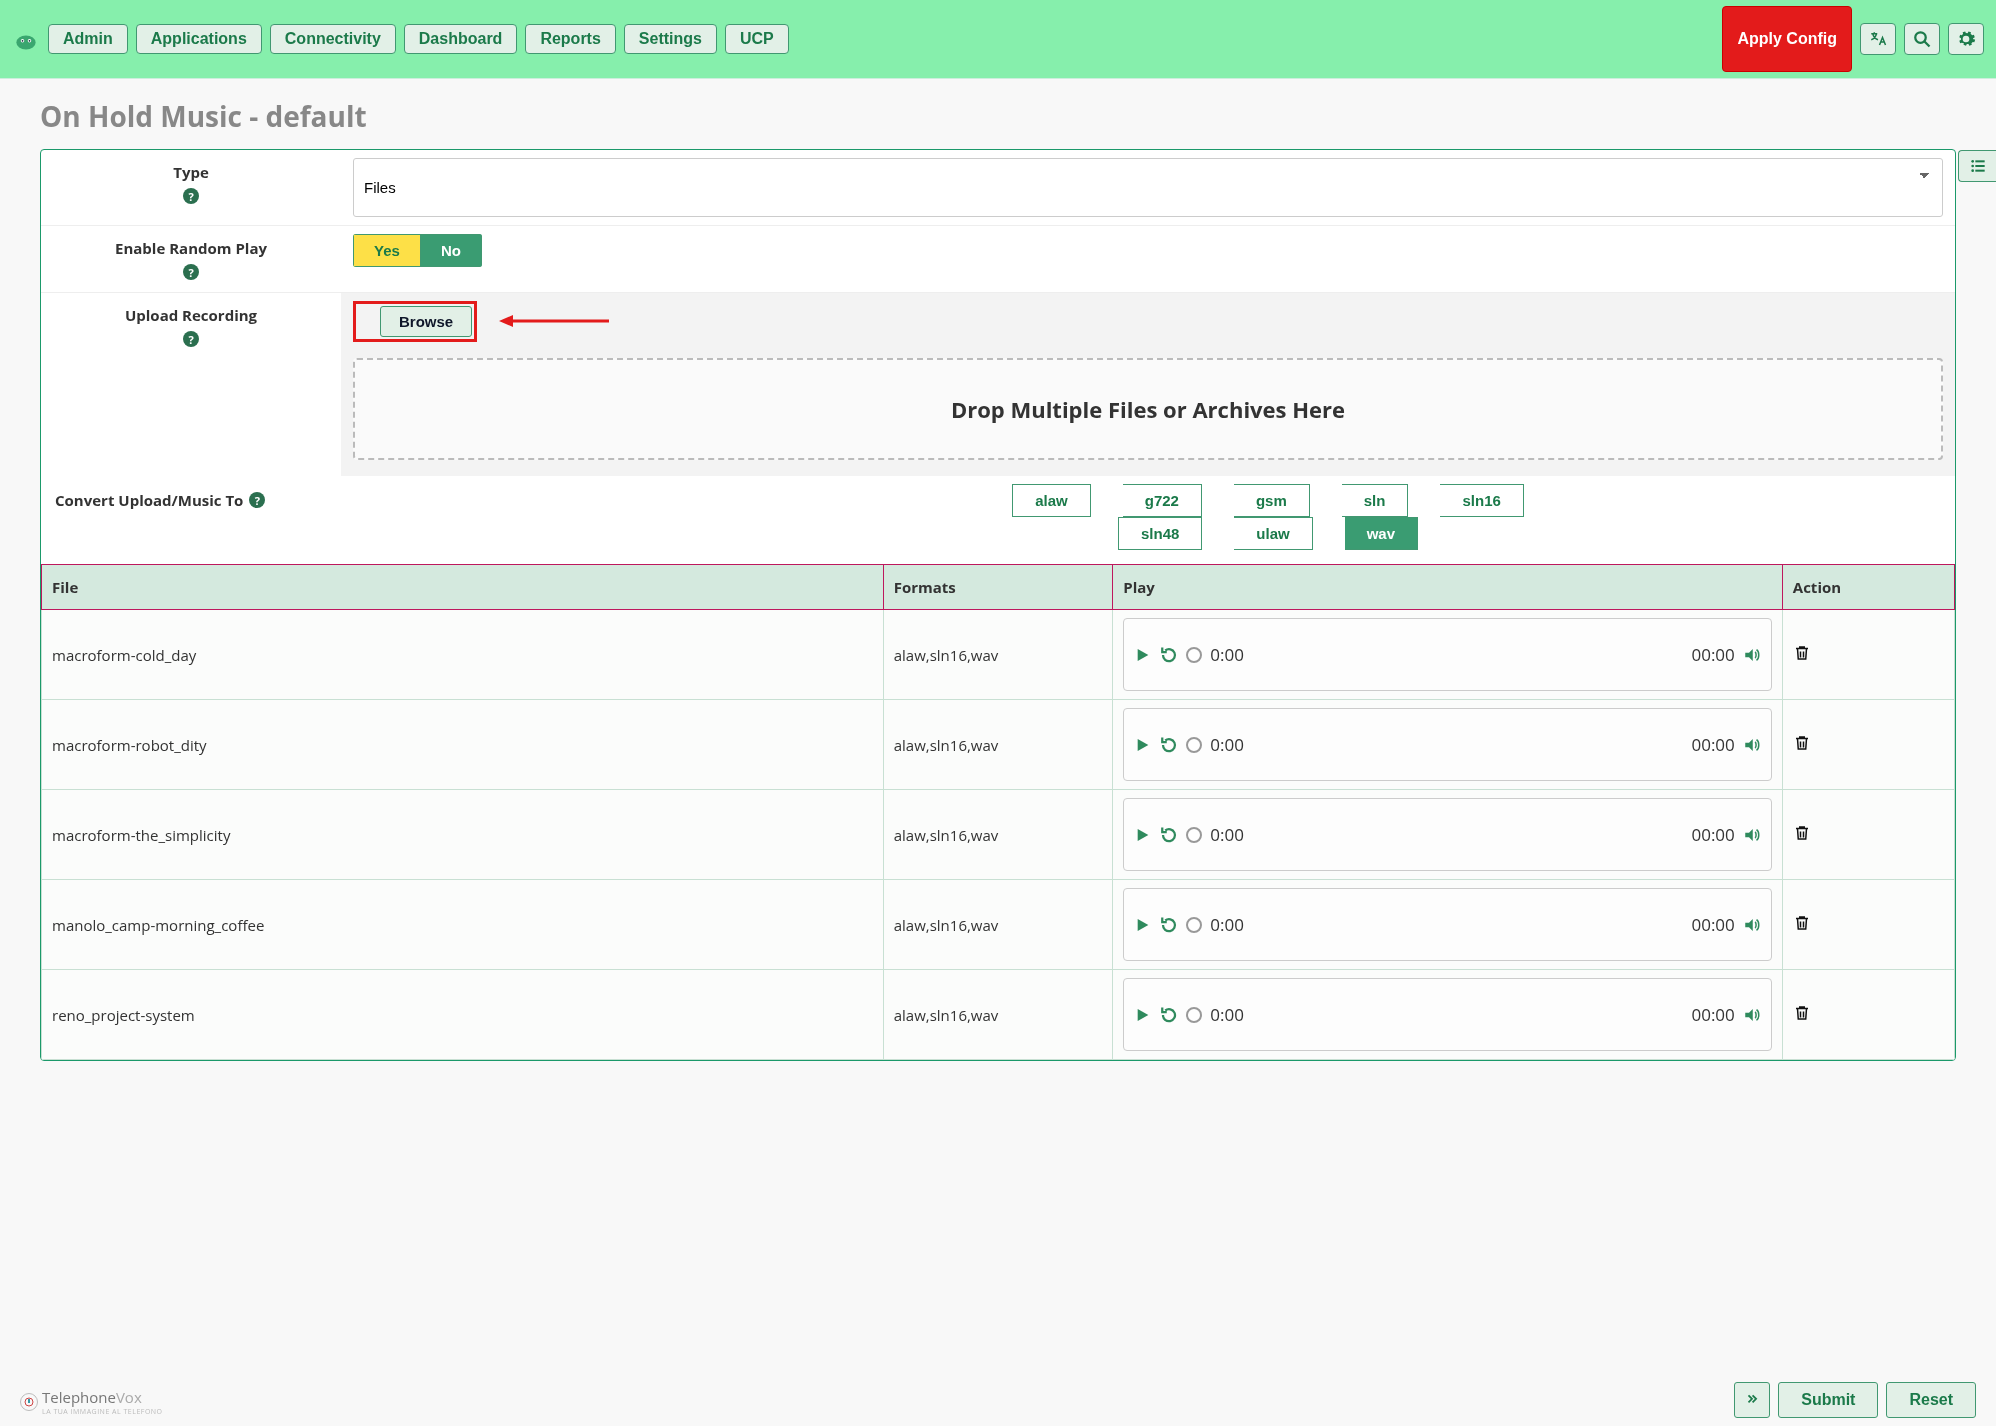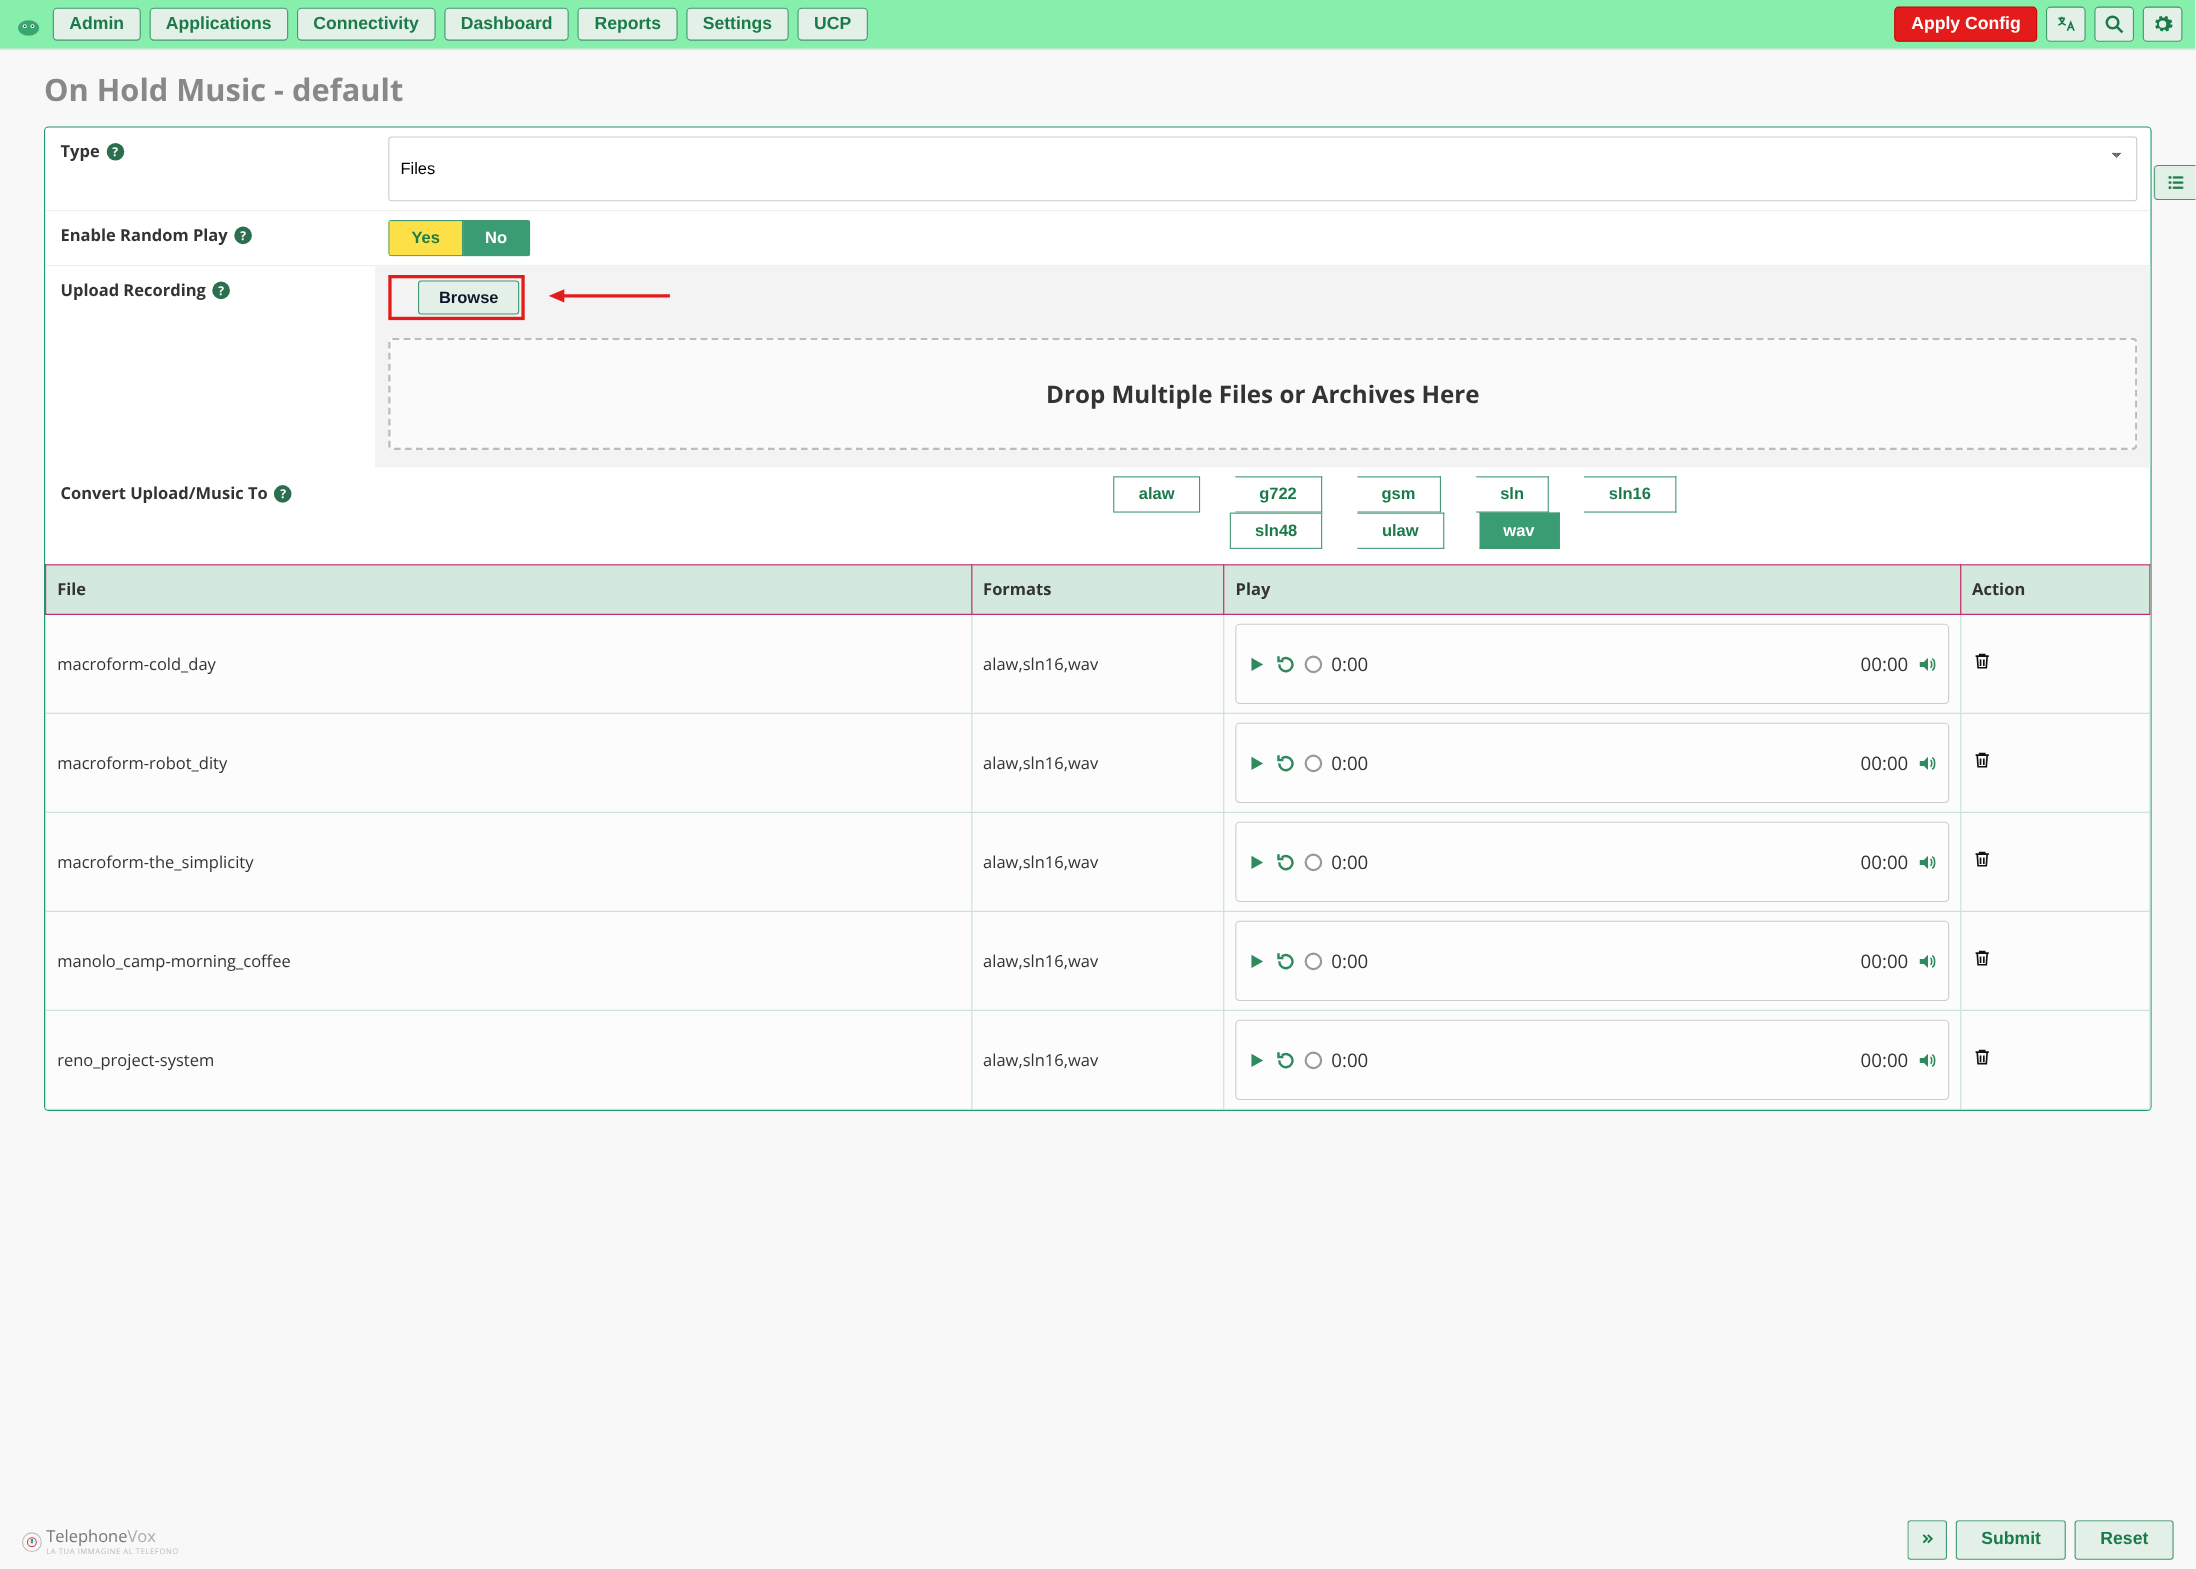--- a/index.html
+++ b/index.html
@@ -4,34 +4,34 @@
 <style>
 * { box-sizing: border-box; margin: 0; padding: 0; }
 body { font-family: "Open Sans", Arial, sans-serif; background: #f8f8f8; color: #333; font-size: 14px; }
 
 
 .topnav { display: flex; align-items: center; padding: 6px 12px; border-bottom: 1px solid #cdeedd; background: #86efac; gap: 8px; }
 .logo { width: 28px; height: 28px; display: flex; align-items: center; justify-content: center; }
 .logo svg { width: 28px; height: 28px; }
 .nav-btn { background: #e2f0e7; border: 1px solid #419871; color: #1b7a4a; font-weight: 700; padding: 5px 14px; border-radius: 4px; cursor: pointer; font-size: 16px; }
 .spacer { flex: 1; }
-.apply { background: #e31b1b; border: 1px solid #c00; color: #fff; font-weight: 700; padding: 6px 14px; border-radius: 4px; cursor: pointer; font-size: 16px; }
+.apply { background: #e31b1b; border: 1px solid #c00; color: #fff; font-weight: 700; padding: 23px 14px; border-radius: 4px; cursor: pointer; font-size: 16px; }
 .icon-btn { background: #e2f0e7; border: 1px solid #419871; color: #1b7a4a; width: 36px; height: 32px; border-radius: 4px; display: inline-flex; align-items: center; justify-content: center; cursor: pointer; }
 
 
 .side-toggle { position: fixed; right: 0; top: 150px; width: 38px; height: 32px; background: #e2f0e7; border: 1px solid #419871; border-right: none; border-radius: 4px 0 0 4px; display: flex; align-items: center; justify-content: center; color: #1b7a4a; cursor: pointer; }
 
 
 .page-wrap { padding: 10px 40px 80px 40px; }
 .page-title { color: #888; font-size: 28px; font-weight: 700; margin: 8px 0 14px 0; }
 .panel { background: #fff; border: 1px solid #1b996a; border-radius: 4px; overflow: hidden; }
 
 .form-row { display: flex; align-items: flex-start; border-top: 1px solid #eee; }
 .form-row:first-child { border-top: none; }
-.form-label { width: 300px; padding: 12px 14px; font-weight: 700; font-size: 15px; display: flex; align-items: center; gap: 6px; }
+.form-label { width: 300px; padding: 12px 14px; font-weight: 700; font-size: 15px; display: flex; align-items: center; gap: 6px; flex-direction: column; }
 .help { background: #2b6f4f; color: #fff; width: 16px; height: 16px; border-radius: 50%; display: inline-flex; align-items: center; justify-content: center; font-size: 11px; font-weight: 700; cursor: help; }
 .form-control-cell { flex: 1; padding: 8px 12px; }
 .form-control-cell.gray { background: #f3f3f3; }
 .select { width: 100%; border: 1px solid #ccc; border-radius: 3px; padding: 20px 10px; font-size: 15px; background: #fff; appearance: none; background-image: linear-gradient(45deg, transparent 50%, #666 50%), linear-gradient(135deg, #666 50%, transparent 50%); background-position: calc(100% - 18px) 14px, calc(100% - 13px) 14px; background-size: 5px 5px, 5px 5px; background-repeat: no-repeat; }
 
 .toggle-group { display: inline-flex; border-radius: 3px; overflow: hidden; }
 .toggle-btn { border: 1px solid #419871; background: #fde047; color: #1b7a4a; font-weight: 700; padding: 7px 20px; cursor: pointer; font-size: 15px; }
 .toggle-btn.active { background: #3a9c72; color: #fff; }
 .toggle-btn + .toggle-btn { border-left: none; }
 

